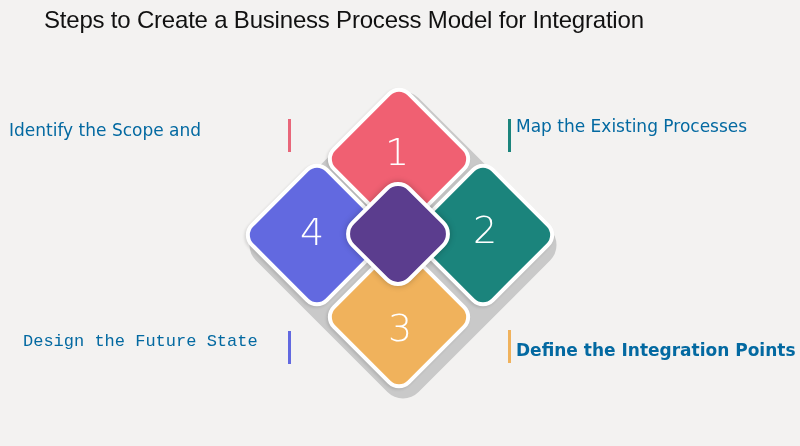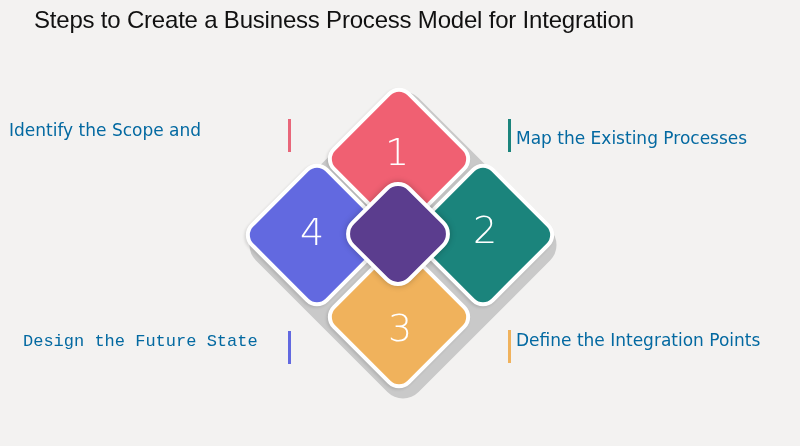--- a/index.html
+++ b/index.html
@@ -2,21 +2,21 @@
 <html><head>
 <meta charset="utf-8">
 <style>
   html, body { margin: 0; padding: 0; }
   body {
     width: 800px; height: 446px; overflow: hidden;
     background: #f3f2f1; position: relative;
     font-family: "Liberation Sans", sans-serif;
   }
   .title {
-    position: absolute; left: 34px; top: 6px;
+    position: absolute; left: 44px; top: 6px;
     font-size: 24px; color: #111; letter-spacing: -0.2px;
     font-family: "Liberation Sans", sans-serif;
   }
   .label {
     position: absolute; font-size: 17px; color: #0369a1; line-height: 21px;
     font-family: "DejaVu Sans", sans-serif;
   }
   .bar { position: absolute; width: 3px; height: 33px; }
 
   .diagram { position: absolute; left: 0; top: 0; width: 800px; height: 446px; }
@@ -52,31 +52,31 @@
 </head>
 <body>
 
 <div class="title">Steps to Create a Business Process Model for Integration</div>
 
 <div class="label" style="left:9px; top:120px;">
   <div>Identify the Scope and</div>
 </div>
 <div class="bar" style="left:288px; top:119px; background:#e8677a;"></div>
 
-<div class="label" style="left:516px; top:128px;">
+<div class="label" style="left:516px; top:116px;">
   <div>Map the Existing Processes</div>
 </div>
 <div class="bar" style="left:508px; top:119px; background:#1b847c;"></div>
 
 <div class="label" style="left:23px; top:331px;font-family:Liberation Mono, monospace;">
   <div>Design the Future State</div>
 </div>
 <div class="bar" style="left:288px; top:331px; background:#6269e0;"></div>
 
-<div class="label" style="left:516px; top:330px;">
+<div class="label" style="left:516px; top:340px;font-weight:bold;">
   <div>Define the Integration Points</div>
 </div>
 <div class="bar" style="left:508px; top:330px; background:#f0b25c;"></div>
 
 <div class="diagram">
   <div class="shadow"></div>
 
   <div class="tile" style="left:344px; top:104px; background:#f06072;"></div>
 
   <div class="tile" style="left:428px; top:180px; background:#1b847c;"></div>

